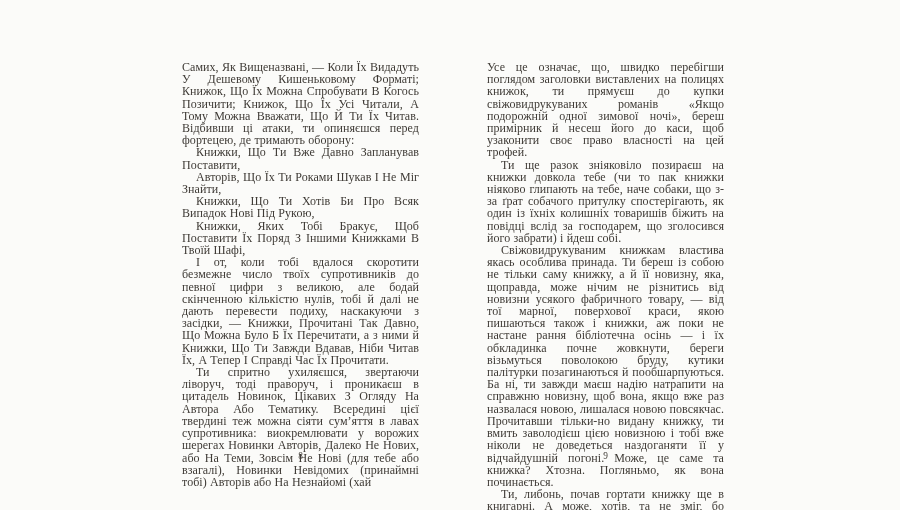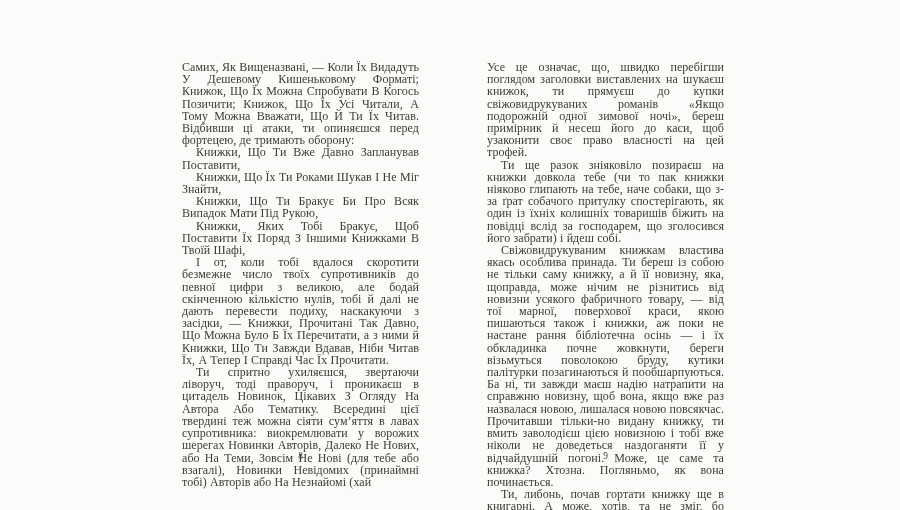--- a/index.html
+++ b/index.html
@@ -58,32 +58,32 @@
 </style>
 </head>
 <body>
 
 <div class="spread">
 
   <div class="page page-left">
     <div class="page-text">
         <p>Самих, Як Вищеназвані, — Коли Їх Видадуть У Дешевому Кишеньковому Форматі; Книжок, Що Їх Можна Спробувати В Когось Позичити; Книжок, Що Їх Усі Читали, А Тому Можна Вважати, Що Й Ти Їх Читав. Відбивши ці атаки, ти опиняєшся перед фортецею, де тримають оборону:</p>
         <p>Книжки, Що Ти Вже Давно Запланував Поставити,</p>
-        <p>Книжки, Що Їх Ти Роками Шукав І Не Міг Знайти,</p>
-        <p>Книжки, Що Ти Бракує Би Про Всяк Випадок Мати Під Рукою,</p>
+        <p>Авторів, Що Їх Ти Роками Шукав І Не Міг Знайти,</p>
+        <p>Книжки, Що Ти Хотів Би Про Всяк Випадок Нові Під Рукою,</p>
         <p>Книжки, Яких Тобі Бракує, Щоб Поставити Їх Поряд З Іншими Книжками В Твоїй Шафі,</p>
         <p>І от, коли тобі вдалося скоротити безмежне число твоїх супротивників до певної цифри з великою, але бодай скінченною кількістю нулів, тобі й далі не дають перевести подиху, наскакуючи з засідки, — Книжки, Прочитані Так Давно, Що Можна Було Б Їх Перечитати, а з ними й Книжки, Що Ти Завжди Вдавав, Ніби Читав Їх, А Тепер І Справді Час Їх Прочитати.</p>
         <p>Ти спритно ухиляєшся, звертаючи ліворуч, тоді праворуч, і проникаєш в цитадель Новинок, Цікавих З Огляду На Автора Або Тематику. Всередині цієї твердині теж можна сіяти сум’яття в лавах супротивника: виокремлювати у ворожих шерегах Новинки Авторів, Далеко Не Нових, або На Теми, Зовсім Не Нові (для тебе або взагалі), Новинки Невідомих (принаймні тобі) Авторів або На Незнайомі (хай</p>
       </div>
     <div class="page-number">8</div>
   </div>
 
   <div class="page page-right">
     <div class="page-text">
-        <p>Усе це означає, що, швидко перебігши поглядом заголовки виставлених на шукаєш книжок, ти прямуєш до купки свіжовидрукуваних романів «Якщо подорожній одної зимової ночі», береш примірник й несеш його до каси, щоб узаконити своє право власності на цей трофей.</p>
+        <p>Усе це означає, що, швидко перебігши поглядом заголовки виставлених на полицях книжок, ти прямуєш до купки свіжовидрукуваних романів «Якщо подорожній одної зимової ночі», береш примірник й несеш його до каси, щоб узаконити своє право власності на цей трофей.</p>
         <p>Ти ще разок зніяковіло позираєш на книжки довкола тебе (чи то пак книжки ніяково глипають на тебе, наче собаки, що з-за ґрат собачого притулку спостерігають, як один із їхніх колишніх товаришів біжить на повідці вслід за господарем, що зголосився його забрати) і йдеш собі.</p>
         <p>Свіжовидрукуваним книжкам властива якась особлива принада. Ти береш із собою не тільки саму книжку, а й її новизну, яка, щоправда, може нічим не різнитись від новизни усякого фабричного товару, — від тої марної, поверхової краси, якою пишаються також і книжки, аж поки не настане рання бібліотечна осінь — і їх обкладинка почне жовкнути, береги візьмуться поволокою бруду, кутики палітурки позагинаються й пообшарпуються. Ба ні, ти завжди маєш надію натрапити на справжню новизну, щоб вона, якщо вже раз назвалася новою, лишалася новою повсякчас. Прочитавши тільки-но видану книжку, ти вмить заволодієш цією новизною і тобі вже ніколи не доведеться наздоганяти її у відчайдушній погоні. Може, це саме та книжка? Хтозна. Погляньмо, як вона починається.</p>
         <p>Ти, либонь, почав гортати книжку ще в книгарні. А може, хотів, та не зміг, бо книжка була наче лялечка, сповита целофановим коконом? Тепер ти в автобусі, сісти ніде,</p>
       </div>
     <div class="page-number">9</div>
   </div>
 
 </div>
 
 </body></html>

